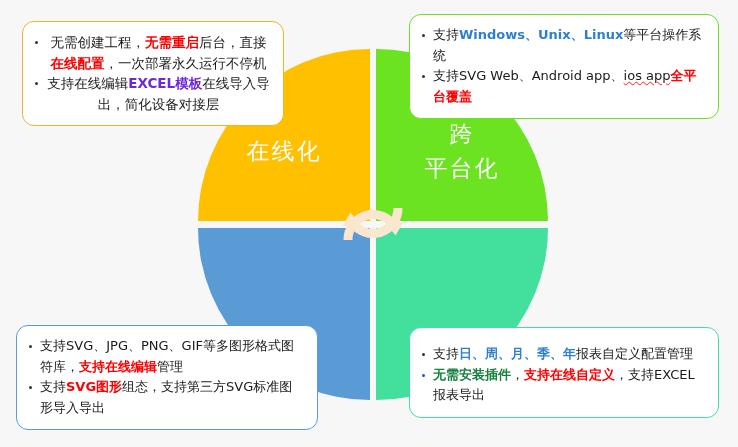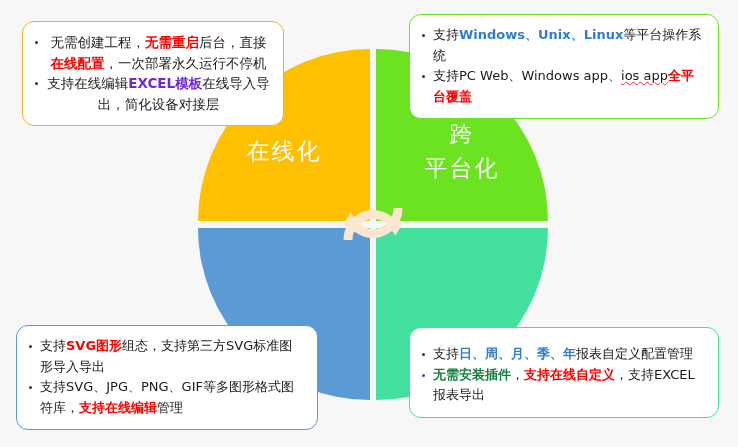--- a/index.html
+++ b/index.html
@@ -171,28 +171,28 @@
   <div class="callout box-tl">
     <ul>
       <li><span class="normal">无需创建工程，</span><span class="red">无需重启</span><span class="normal">后台，直接</span><span class="red">在线配置</span><span class="normal">，一次部署永久运行不停机</span></li>
       <li><span class="normal">支持在线编辑</span><span class="bold">EXCEL模板</span><span class="normal">在线导入导出，简化设备对接层</span></li>
     </ul>
   </div>
 
   <div class="callout box-tr">
     <ul>
       <li><span class="normal">支持</span><span class="blue">Windows、Unix、Linux</span><span class="normal">等平台操作系统</span></li>
-      <li><span class="normal">支持PC Web、Windows app、</span><span class="spell">ios app</span><span class="red">全平台覆盖</span></li>
+      <li><span class="normal">支持SVG Web、Android app、</span><span class="spell">ios app</span><span class="red">全平台覆盖</span></li>
     </ul>
   </div>
 
   <div class="callout box-bl">
     <ul>
+      <li><span class="normal">支持SVG、JPG、PNG、GIF等多图形格式图符库，</span><span class="red">支持在线编辑</span><span class="normal">管理</span></li>
       <li><span class="normal">支持</span><span class="red">SVG图形</span><span class="normal">组态，支持第三方SVG标准图形导入导出</span></li>
-      <li><span class="normal">支持SVG、JPG、PNG、GIF等多图形格式图符库，</span><span class="red">支持在线编辑</span><span class="normal">管理</span></li>
     </ul>
   </div>
 
   <div class="callout box-br">
     <ul>
       <li><span class="normal">支持</span><span class="blue">日、周、月、季、年</span><span class="normal">报表自定义配置管理</span></li>
       <li class="blue-bullet"><span class="navy">无需安装插件</span><span class="normal">，</span><span class="red">支持在线自定义</span><span class="normal">，支持EXCEL报表导出</span></li>
     </ul>
   </div>
 

